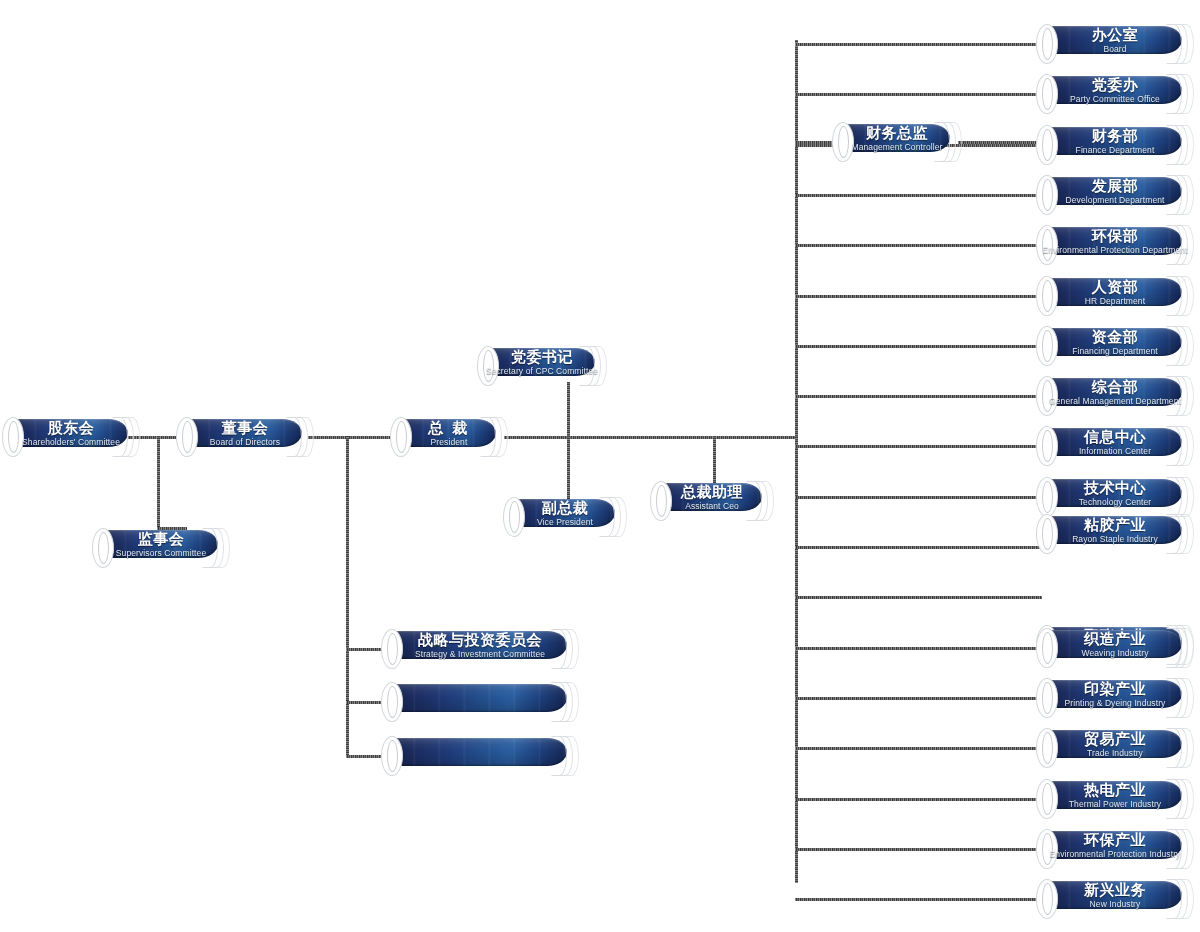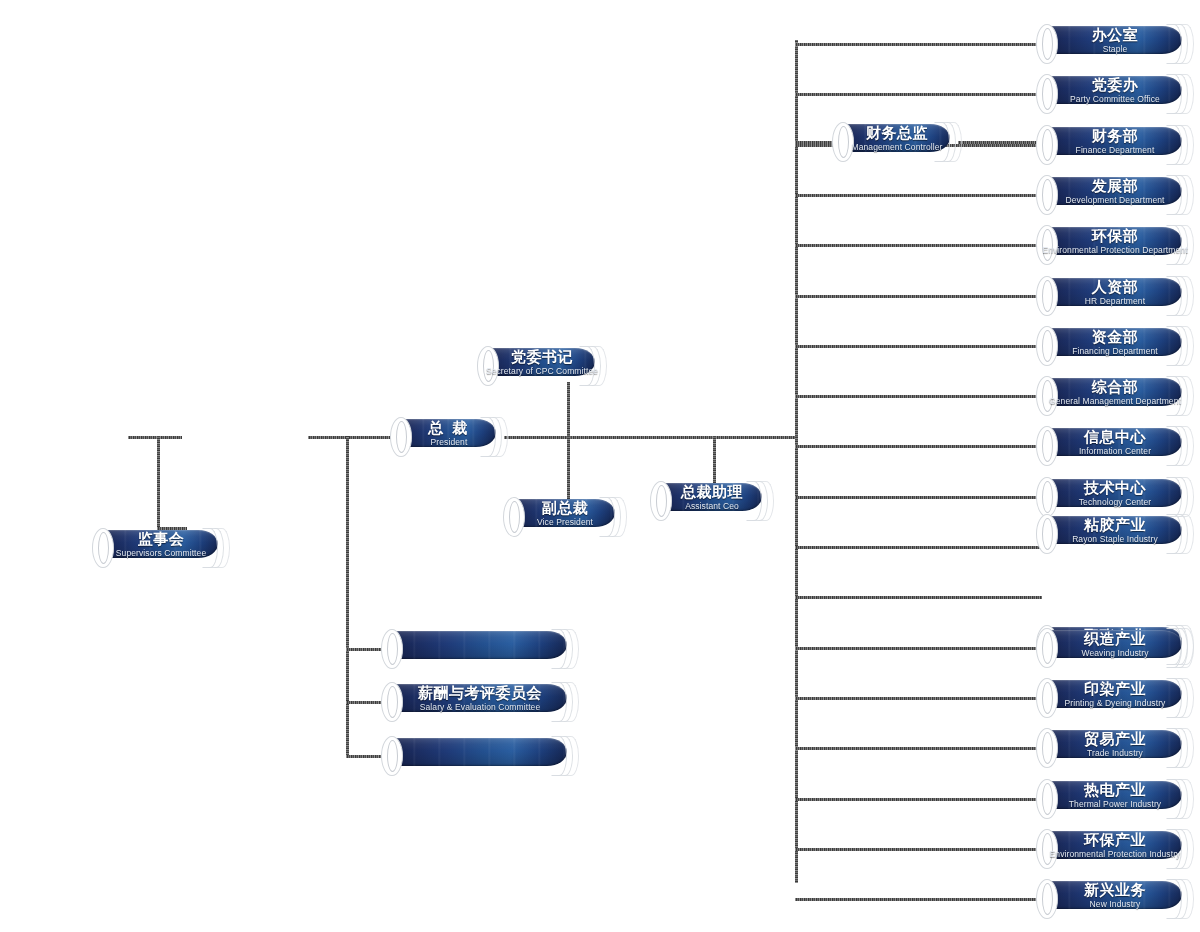--- a/index.html
+++ b/index.html
@@ -221,21 +221,47 @@
       <div class="line h" style="left: 795px; top: 546px; width: 247px;"></div>
       <div class="line h" style="left: 795px; top: 596px; width: 247px;"></div>
       <div class="line h" style="left: 795px; top: 647px; width: 247px;"></div>
       <div class="line h" style="left: 795px; top: 697px; width: 247px;"></div>
       <div class="line h" style="left: 795px; top: 747px; width: 247px;"></div>
       <div class="line h" style="left: 795px; top: 798px; width: 247px;"></div>
       <div class="line h" style="left: 795px; top: 848px; width: 247px;"></div>
       <div class="line h" style="left: 795px; top: 898px; width: 247px;"></div>
     </div>
 
-
+  <div class="node" style="left:2px; top:419px; width:140px;">
+    <div class="cap-body"></div>
+    <div class="cap-left"></div>
+    <div class="cap-arcs">
+        <span></span>
+        <span></span>
+        <span></span>
+      </div>
+    <div class="label">
+      <span class="zh">股东会</span>
+      <span class="en">Shareholders' Committee</span>
+    </div>
+  </div>
+
+  <div class="node" style="left:176px; top:419px; width:140px;">
+    <div class="cap-body"></div>
+    <div class="cap-left"></div>
+    <div class="cap-arcs">
+        <span></span>
+        <span></span>
+        <span></span>
+      </div>
+    <div class="label">
+      <span class="zh">董事会</span>
+      <span class="en">Board of Directors</span>
+    </div>
+  </div>
 
   <div class="node" style="left:92px; top:510px; width:140px;margin-top:20px;">
     <div class="cap-body"></div>
     <div class="cap-left"></div>
     <div class="cap-arcs">
         <span></span>
         <span></span>
         <span></span>
       </div>
     <div class="label">
@@ -316,32 +342,32 @@
 
   <div id="committee-nodes">
       <div class="node" style="left: 381px; top: 631px; width: 200px;">
         <div class="cap-body"></div>
         <div class="cap-left"></div>
         <div class="cap-arcs">
           <span></span>
           <span></span>
           <span></span>
         </div>
+        <div class="label">
+          <span class="zh">战略与投资委员会</span>
+          <span class="en">Strategy &amp; Investment Committee</span>
+        </div>
       </div>
       <div class="node" style="left: 381px; top: 684px; width: 200px;">
         <div class="cap-body"></div>
         <div class="cap-left"></div>
         <div class="cap-arcs">
           <span></span>
           <span></span>
           <span></span>
-        </div>
-        <div class="label">
-          <span class="zh">薪酬与考评委员会</span>
-          <span class="en">Salary &amp; Evaluation Committee</span>
         </div>
       </div>
       <div class="node" style="left: 381px; top: 738px; width: 200px;">
         <div class="cap-body"></div>
         <div class="cap-left"></div>
         <div class="cap-arcs">
           <span></span>
           <span></span>
           <span></span>
         </div>
@@ -351,21 +377,21 @@
       <div class="node" style="left: 1036px; top: 26px; width: 160px;">
         <div class="cap-body"></div>
         <div class="cap-left"></div>
         <div class="cap-arcs">
           <span></span>
           <span></span>
           <span></span>
         </div>
         <div class="label">
           <span class="zh">办公室</span>
-          <span class="en">Staple</span>
+          <span class="en">Board</span>
         </div>
       </div>
       <div class="node" style="left: 1036px; top: 76px; width: 160px;">
         <div class="cap-body"></div>
         <div class="cap-left"></div>
         <div class="cap-arcs">
           <span></span>
           <span></span>
           <span></span>
         </div>

